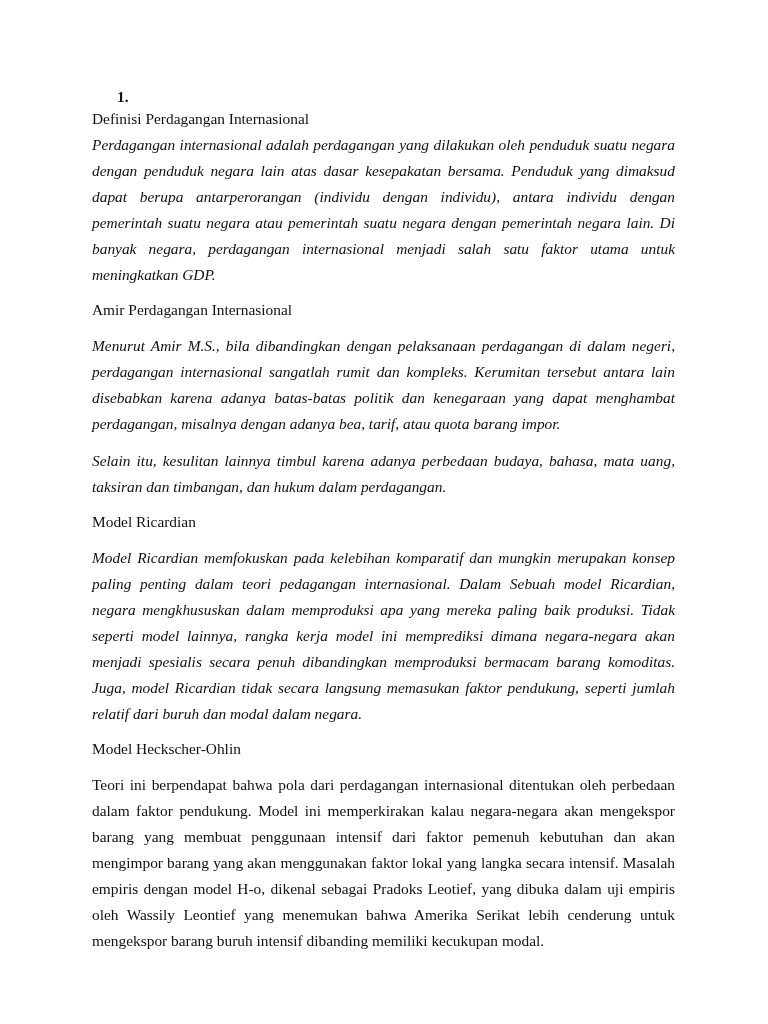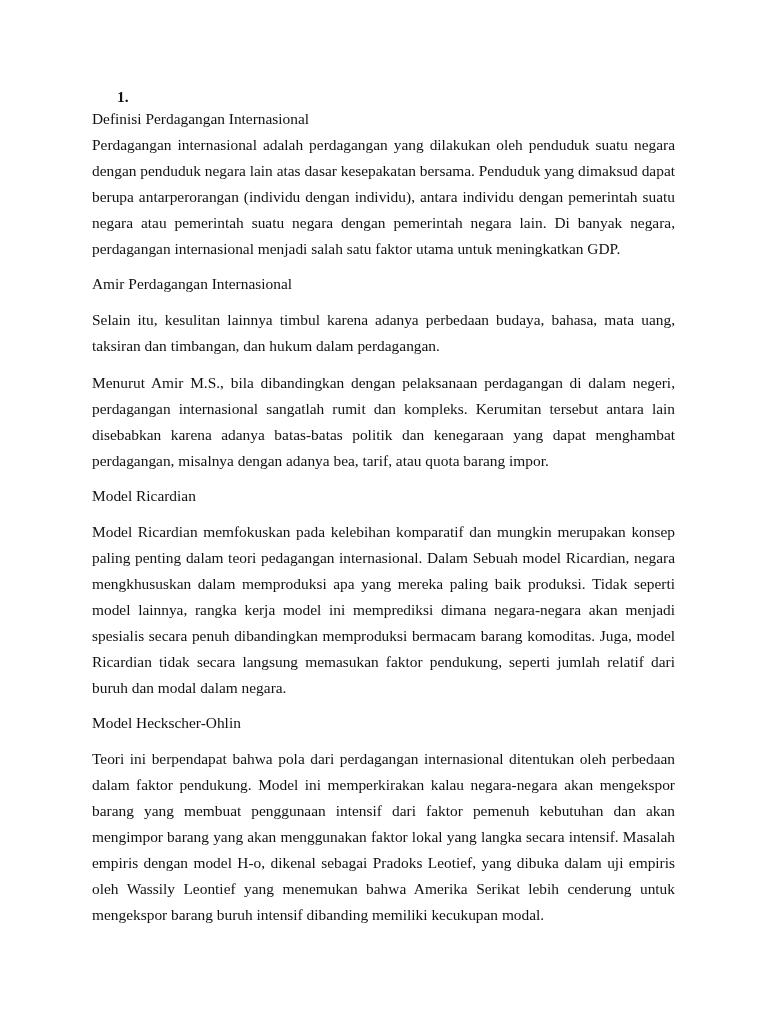--- a/index.html
+++ b/index.html
@@ -7,36 +7,36 @@
     .page {
       position: absolute; left: 92px; top: 86px; width: 583px;
       font-family: "Liberation Serif", serif; font-size: 15.4px; color: #111111;
       line-height: 26px;
     }
     .list-heading { margin: 0 0 0 25px; font-weight: bold; display: flex; line-height: 22px; }
     .list-heading .num { width: 32px; }
     h2 { font-size: 15.4px; font-weight: normal; margin: 0; line-height: 22px; }
     h2.spaced { margin-top: 12px; margin-bottom: 12px; }
     p { margin: 0; text-align: justify; text-align-last: left; }
-    p.gap { margin-bottom: 11px; }
+    p.gap { margin-bottom: 11px; font-style: italic; }
     p.first { margin-top: 2px; }
   </style>
 </head>
 <body>
 
 <div class="page">
   <div class="list-heading">
     <span class="num">1.</span>
   </div>
 
   <h2>Definisi Perdagangan Internasional</h2>
   <p class="first gap">Perdagangan internasional adalah perdagangan yang dilakukan oleh penduduk suatu negara dengan penduduk negara lain atas dasar kesepakatan bersama. Penduduk yang dimaksud dapat berupa antarperorangan (individu dengan individu), antara individu dengan pemerintah suatu negara atau pemerintah suatu negara dengan pemerintah negara lain. Di banyak negara, perdagangan internasional menjadi salah satu faktor utama untuk meningkatkan GDP.</p>
 
   <h2 class="spaced" style="margin-top:4px;">Amir Perdagangan Internasional</h2>
+  <p class="gap">Menurut Amir M.S., bila dibandingkan dengan pelaksanaan perdagangan di dalam negeri, perdagangan internasional sangatlah rumit dan kompleks. Kerumitan tersebut antara lain disebabkan karena adanya batas-batas politik dan kenegaraan yang dapat menghambat perdagangan, misalnya dengan adanya bea, tarif, atau quota barang impor.</p>
   <p class="gap">Selain itu, kesulitan lainnya timbul karena adanya perbedaan budaya, bahasa, mata uang, taksiran dan timbangan, dan hukum dalam perdagangan.</p>
-  <p class="gap">Menurut Amir M.S., bila dibandingkan dengan pelaksanaan perdagangan di dalam negeri, perdagangan internasional sangatlah rumit dan kompleks. Kerumitan tersebut antara lain disebabkan karena adanya batas-batas politik dan kenegaraan yang dapat menghambat perdagangan, misalnya dengan adanya bea, tarif, atau quota barang impor.</p>
 
   <h2 class="spaced" style="margin-top:8px;">Model Ricardian</h2>
   <p class="gap">Model Ricardian memfokuskan pada kelebihan komparatif dan mungkin merupakan konsep paling penting dalam teori pedagangan internasional. Dalam Sebuah model Ricardian, negara mengkhususkan dalam memproduksi apa yang mereka paling baik produksi. Tidak seperti model lainnya, rangka kerja model ini memprediksi dimana negara-negara akan menjadi spesialis secara penuh dibandingkan memproduksi bermacam barang komoditas. Juga, model Ricardian tidak secara langsung memasukan faktor pendukung, seperti jumlah relatif dari buruh dan modal dalam negara.</p>
 
   <h2 class="spaced" style="margin-top:4px;">Model Heckscher-Ohlin</h2>
   <p>Teori ini berpendapat bahwa pola dari perdagangan internasional ditentukan oleh perbedaan dalam faktor pendukung. Model ini memperkirakan kalau negara-negara akan mengekspor barang yang membuat penggunaan intensif dari faktor pemenuh kebutuhan dan akan mengimpor barang yang akan menggunakan faktor lokal yang langka secara intensif. Masalah empiris dengan model H-o, dikenal sebagai Pradoks Leotief, yang dibuka dalam uji empiris oleh Wassily Leontief yang menemukan bahwa Amerika Serikat lebih cenderung untuk mengekspor barang buruh intensif dibanding memiliki kecukupan modal.</p>
 </div>
 
 </body></html>

